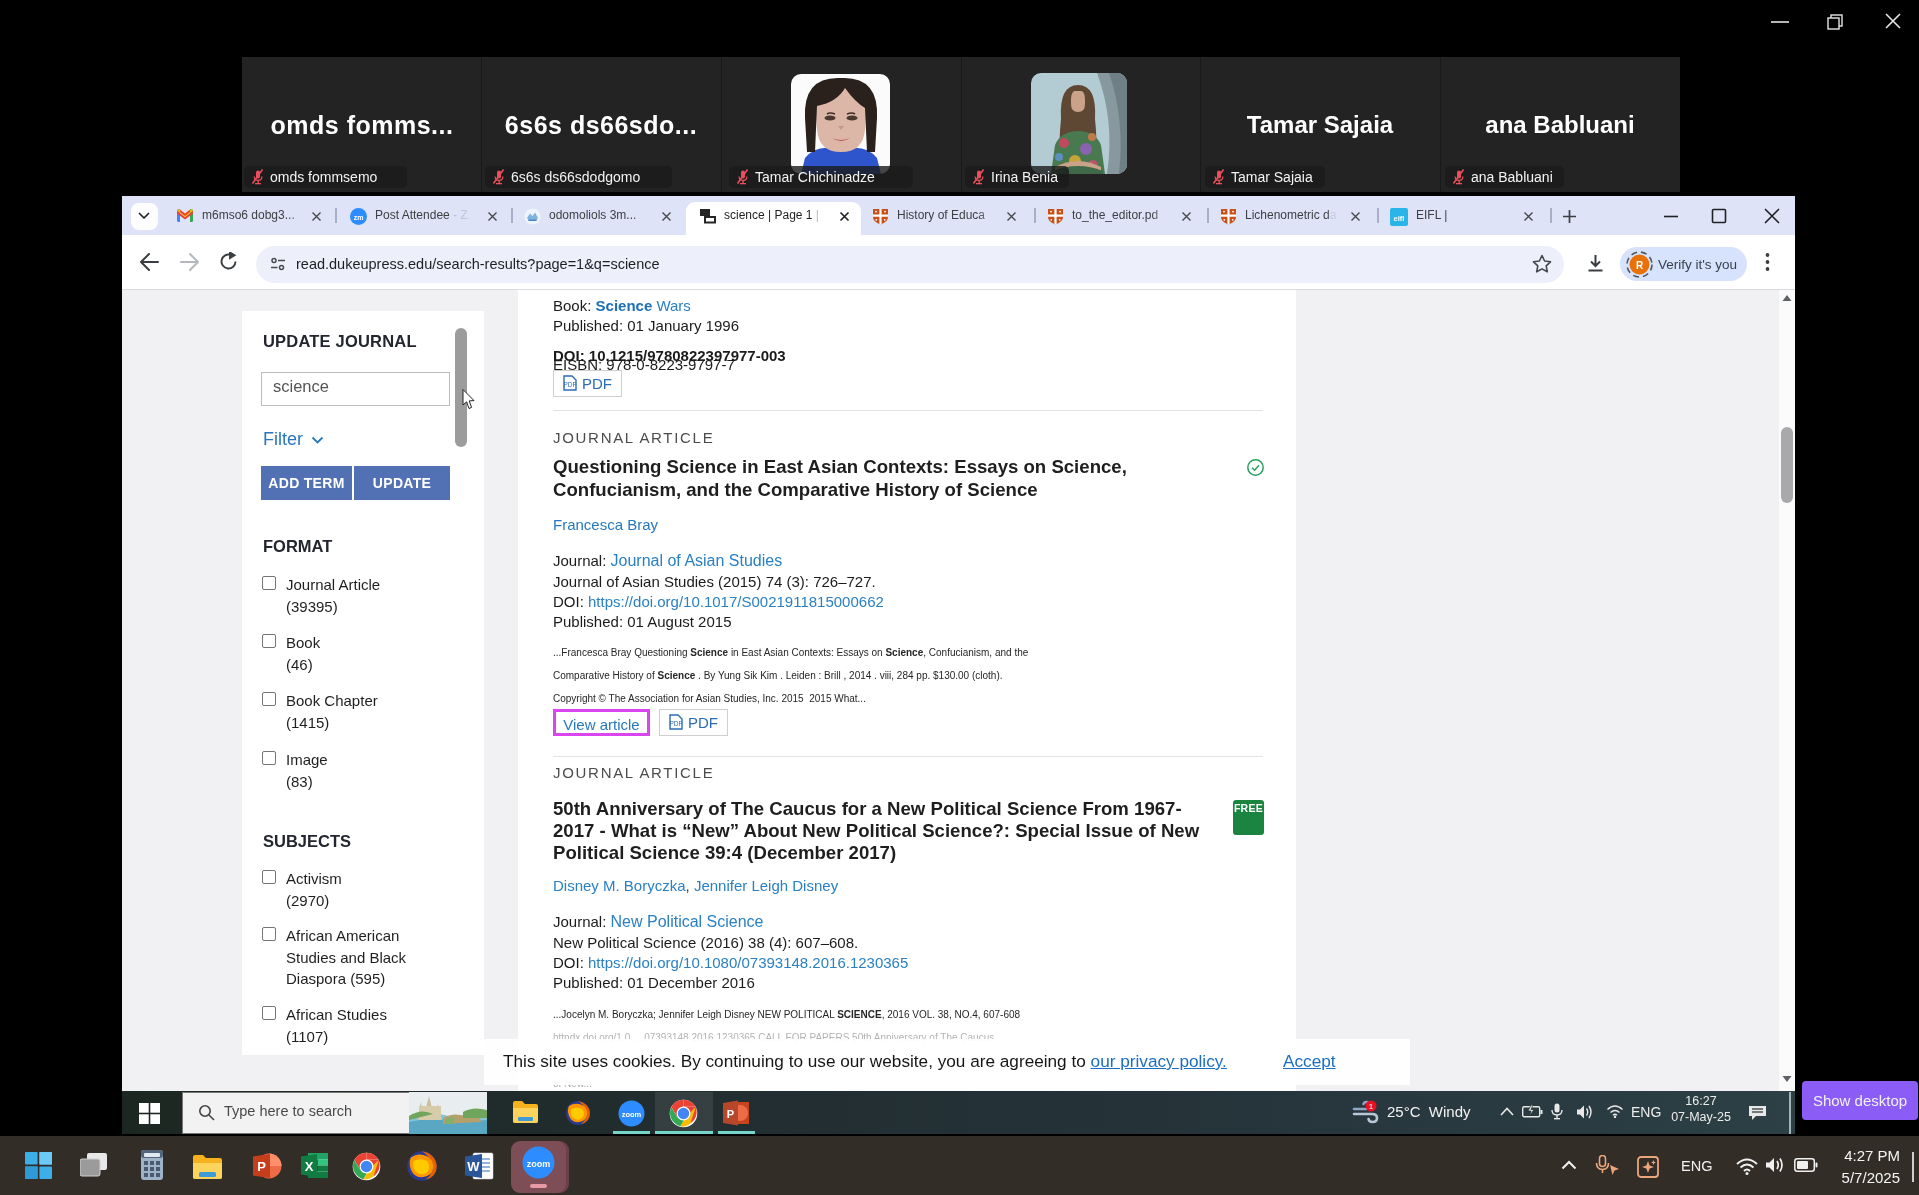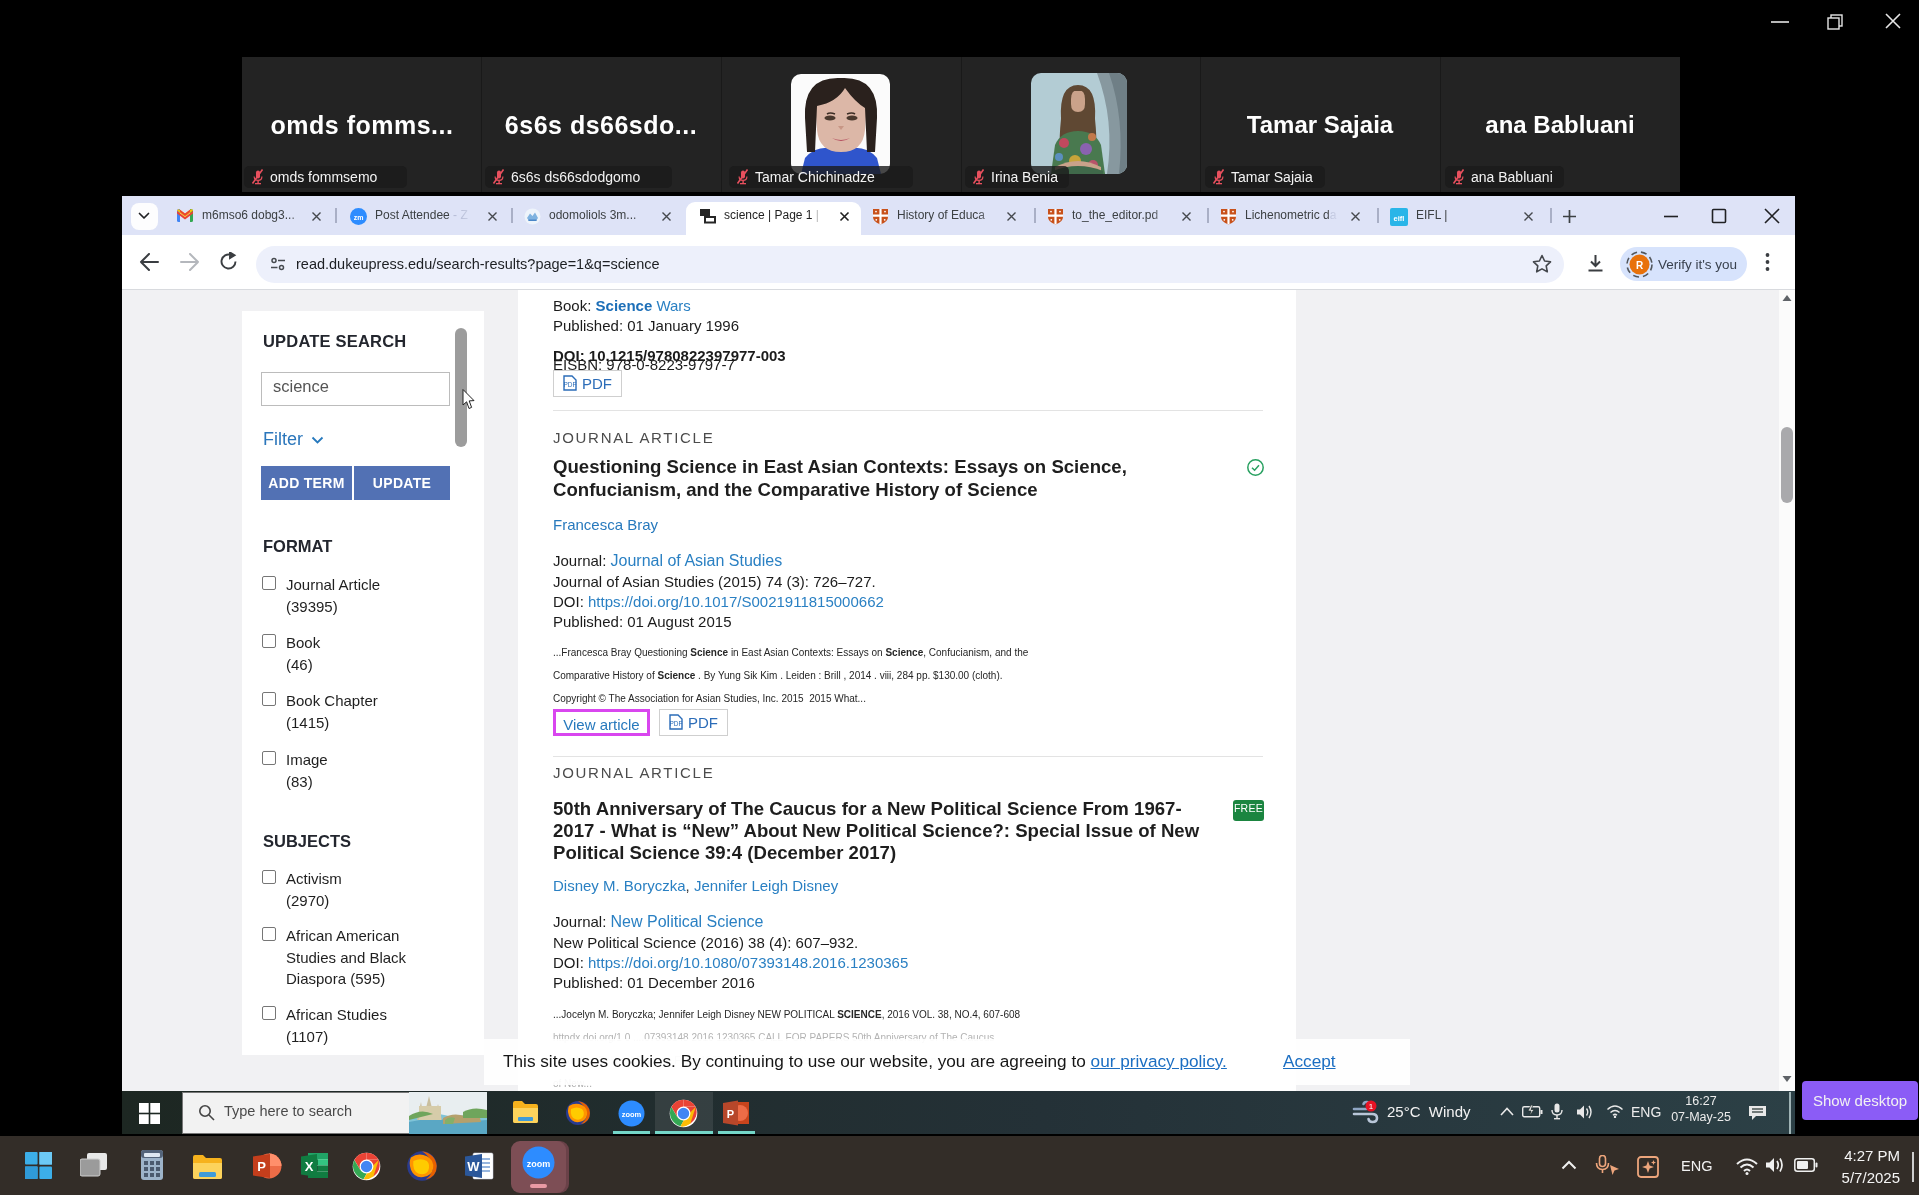--- a/index.html
+++ b/index.html
@@ -314,21 +314,21 @@
   <div class="abs" style="left:1536px;top:61px;font-size:13.5px;color:#39414e;">Verify it's you</div>
   <svg class="abs" style="left:1643px;top:56px;" width="5" height="20" viewBox="0 0 5 20">
       <circle cx="2.5" cy="3" r="1.9" fill="#3a3d41"></circle>
       <circle cx="2.5" cy="10" r="1.9" fill="#3a3d41"></circle>
       <circle cx="2.5" cy="17" r="1.9" fill="#3a3d41"></circle>
     </svg>
 
   <div class="abs" style="left:0;top:94px;width:1673px;height:801px;background:#f1f1f3;"></div>
 
   <div class="abs" style="left:120px;top:115px;width:242px;height:744px;background:#fff;"></div>
-  <div class="abs" style="left:141px;top:136px;font-size:16.5px;font-weight:bold;color:#23262e;letter-spacing:0.2px;">UPDATE SEARCH</div>
+  <div class="abs" style="left:141px;top:136px;font-size:16.5px;font-weight:bold;color:#23262e;letter-spacing:0.2px;">UPDATE JOURNAL</div>
   <div class="abs" style="left:139px;top:176px;width:189px;height:34px;border:1px solid #bcbcbc;background:#fff;"></div>
   <div class="abs" style="left:151px;top:181px;font-size:16.5px;color:#555;">science</div>
   <div class="abs" style="left:141px;top:233px;font-size:18px;color:#2b76bb;">Filter <svg width="13" height="9" viewBox="0 0 13 9" style="margin-left:3px;">
         <path d="M1.5 1.5 L6.5 6.5 L11.5 1.5" fill="none" stroke="#2779bd" stroke-width="1.8"></path>
       </svg></div>
   <div class="abs sbtn" style="left:139px;top:270px;width:91px;">ADD TERM</div>
   <div class="abs sbtn" style="left:232px;top:270px;width:96px;">UPDATE</div>
   <div class="abs" style="left:141px;top:341px;font-size:16.5px;font-weight:bold;color:#23262e;">FORMAT</div>
   <div class="abs cb" style="left:140px;top:380px;"></div>
   <div class="abs it" style="left:164px;top:378px;">Journal Article<br>(39395)</div>
@@ -383,24 +383,24 @@
     <div class="abs pbtn" style="left:106px;top:412px;">
         <svg width="14" height="16" viewBox="0 0 14 16" style="margin:4px 5px 0 0;">
           <path d="M1 1 L9 1 L13 5 L13 15 L1 15 Z" fill="none" stroke="#2b6cb8" stroke-width="1.4"></path>
           <text x="7" y="11.5" font-size="6.5" fill="#2b6cb8" text-anchor="middle" font-family="Liberation Sans">PDF</text>
         </svg>
         <span>PDF</span>
       </div>
     <div class="abs div" style="top:459px;"></div>
     <div class="abs ja" style="top:467px;">JOURNAL ARTICLE</div>
     <div class="abs ti2" style="top:501px;white-space:nowrap;">50th Anniversary of The Caucus for a New Political Science From 1967-<br>2017 - What is “New” About New Political Science?: Special Issue of New<br>Political Science 39:4 (December 2017)</div>
-    <div class="abs" style="left:680px;top:503px;width:31px;height:21px;background:#1b8540;border-radius:3px;color:#fff;font-size:10.5px;font-weight:normal;text-align:center;line-height:17px;letter-spacing:0.3px;">FREE</div>
+    <div class="abs" style="left:680px;top:503px;width:31px;height:35px;background:#1b8540;border-radius:3px;color:#fff;font-size:10.5px;font-weight:bold;text-align:center;line-height:17px;letter-spacing:0.3px;">FREE</div>
     <div class="abs" style="top:580px;font-size:15px;"><a class="l" style="font-size:15px;">Disney M. Boryczka</a><span style="color:#333;">,</span> <a class="l" style="font-size:15px;">Jennifer Leigh Disney</a></div>
     <div class="rl" style="top:616px;">Journal: <a class="l" style="font-size:16px;">New Political Science</a></div>
-    <div class="rl" style="top:637px;">New Political Science (2016) 38 (4): 607–932.</div>
+    <div class="rl" style="top:637px;">New Political Science (2016) 38 (4): 607–608.</div>
     <div class="rl" style="top:657px;">DOI: <a class="l">https://doi.org/10.1080/07393148.2016.1230365</a></div>
     <div class="rl" style="top:677px;">Published: 01 December 2016</div>
     <div class="ab" style="top:706px;white-space:nowrap;">...Jocelyn M. Boryczka; Jennifer Leigh Disney NEW POLITICAL <b>SCIENCE</b>, 2016 VOL. 38, NO.4, 607-608</div>
     <div class="ab" style="top:729px;color:#b3b3b3;white-space:nowrap;">httpdx.doi.org/1 0 ....​07393148 2016 1230365 CALL FOR PAPERS 50th Anniversary of The Caucus</div>
     <div class="ab" style="top:752px;color:#c6c6c6;white-space:nowrap;">for a New Political Science From 1967-2017 - What is "New" About New Political Science? Special Issue</div>
     <div class="ab" style="top:775px;color:#a8a8a8;">of New...</div>
   </div>
 
   <div class="abs" style="left:1657px;top:94px;width:16px;height:801px;background:#fbfbfb;"></div>
   <svg class="abs" style="left:1660px;top:98px;" width="10" height="8" viewBox="0 0 10 8">

